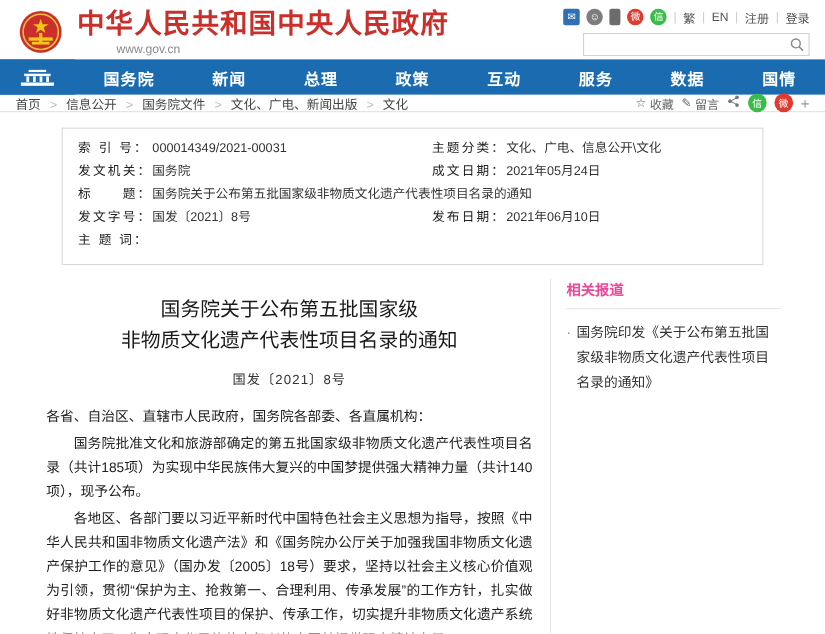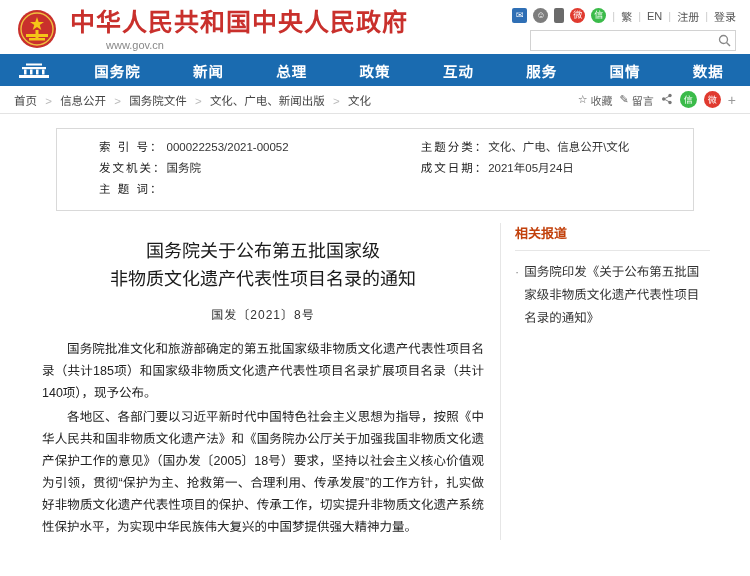--- a/index.html
+++ b/index.html
@@ -130,21 +130,21 @@
     color: #fff;
     letter-spacing: 1px;
     cursor: pointer;
     text-decoration: none;
     font-family: "Liberation Sans", sans-serif;
   }
   .nav-item.wide { flex: 1.9 1 auto; }
 
   
   .crumb-bar {
-    height: 28px;
+    height: 16px;
     border-bottom: 1px solid #e3e3e3;
     display: flex;
     align-items: center;
     padding: 0 14px;
     font-size: 11.5px;
     color: #444;
   }
   .crumb a { color: #444; text-decoration: none; }
   .crumb .sep { color: #bbb; margin: 0 5px; }
   .crumb .cur { color: #444; }
@@ -164,21 +164,21 @@
 
   
   .info-wrap { padding: 14px 14px 0 14px; }
   .info-table {
     border: 1px solid #d9d9d9;
     margin: 0 42px;
     padding: 8px 14px 10px 14px;
     font-size: 11.5px;
     color: #333;
   }
-  .info-table table { width: 100%; border-collapse: collapse; margin-left: 28px; }
+  .info-table table { width: 100%; border-collapse: collapse; }
   .info-table td { padding: 2px 0; vertical-align: top; line-height: 17px; }
   .lbl { color: #222; width: 76px; white-space: nowrap; letter-spacing: 2px;}
   .val { color: #333; }
   .col-a { width: 52%; }
   .col-b { width: 48%; }
 
   
   .content {
     display: flex;
     padding: 12px 14px 0 14px;
@@ -216,21 +216,21 @@
 
   
   .sidebar {
     width: 210px;
     padding-left: 14px;
     border-left: 1px solid #e6e6e6;
     margin-left: 6px;
   }
   .side-head {
     font-size: 13px;
-    color: #c2410c;
+    color: #ec4899;
     font-weight: bold;
     padding-bottom: 8px;
     border-bottom: 1px solid #e6e6e6;
   }
   .side-list { margin-top: 10px; }
   .side-item {
     display: flex;
     font-size: 12.5px;
     color: #333;
     line-height: 23px;
@@ -298,22 +298,22 @@
         <rect x="9" y="3.5" width="16" height="2" fill="#fff"></rect>
       </svg>
     </div>
     <div class="nav-items">
       <a class="nav-item" href="#">国务院</a>
       <a class="nav-item" href="#">新闻</a>
       <a class="nav-item" href="#">总理</a>
       <a class="nav-item" href="#">政策</a>
       <a class="nav-item" href="#">互动</a>
       <a class="nav-item" href="#">服务</a>
+      <a class="nav-item" href="#">数据</a>
       <a class="nav-item" href="#">国情</a>
-      <a class="nav-item" href="#">数据</a>
     </div>
   </div>
 
   <div class="crumb-bar">
     <span class="crumb">
       <a href="#">首页</a>
       <span class="sep">&gt;</span>
       <a href="#">信息公开</a>
       <span class="sep">&gt;</span>
       <a href="#">国务院文件</a>
@@ -347,48 +347,59 @@
       <span class="plus">+</span>
     </span>
   </div>
 
   <div class="info-wrap">
     <div class="info-table">
       <table>
         <tbody>
             <tr>
           <td class="lbl">索 引 号：</td>
-          <td class="val col-a">000022253/2021-00052</td>
+          <td class="val col-a">000014349/2021-00031</td>
           <td class="lbl">主题分类：</td>
           <td class="val col-b">文化、广电、信息公开\文化</td>
         </tr>
         <tr>
           <td class="lbl">发文机关：</td>
           <td class="val">国务院</td>
           <td class="lbl">成文日期：</td>
           <td class="val">2021年05月24日</td>
         </tr>
         <tr>
+          <td class="lbl">标　　题：</td>
+          <td class="val" colspan="3">国务院关于公布第五批国家级非物质文化遗产代表性项目名录的通知</td>
+        </tr>
+        <tr>
+          <td class="lbl">发文字号：</td>
+          <td class="val">国发〔2021〕8号</td>
+          <td class="lbl">发布日期：</td>
+          <td class="val">2021年06月10日</td>
+        </tr>
+        <tr>
           <td class="lbl">主 题 词：</td>
           <td class="val" colspan="3"></td>
         </tr>
       </tbody>
         </table>
     </div>
   </div>
 
   <div class="content">
     <div class="article">
       <div class="art-title">
         <div>国务院关于公布第五批国家级</div>
         <div>非物质文化遗产代表性项目名录的通知</div>
       </div>
       <div class="art-docnum">国发〔2021〕8号</div>
       <div class="art-body">
-        <p class="indent">国务院批准文化和旅游部确定的第五批国家级非物质文化遗产代表性项目名录（共计185项）和国家级非物质文化遗产代表性项目名录扩展项目名录（共计140项），现予公布。</p>
+        <p>各省、自治区、直辖市人民政府，国务院各部委、各直属机构：</p>
+        <p class="indent">国务院批准文化和旅游部确定的第五批国家级非物质文化遗产代表性项目名录（共计185项）为实现中华民族伟大复兴的中国梦提供强大精神力量（共计140项），现予公布。</p>
         <p class="indent">各地区、各部门要以习近平新时代中国特色社会主义思想为指导，按照《中华人民共和国非物质文化遗产法》和《国务院办公厅关于加强我国非物质文化遗产保护工作的意见》（国办发〔2005〕18号）要求，坚持以社会主义核心价值观为引领，贯彻“保护为主、抢救第一、合理利用、传承发展”的工作方针，扎实做好非物质文化遗产代表性项目的保护、传承工作，切实提升非物质文化遗产系统性保护水平，为实现中华民族伟大复兴的中国梦提供强大精神力量。</p>
       </div>
 
     </div>
 
     <div class="sidebar">
       <div class="side-head">相关报道</div>
       <div class="side-list">
         <a class="side-item" href="#">
           <span class="side-dot">·</span>

